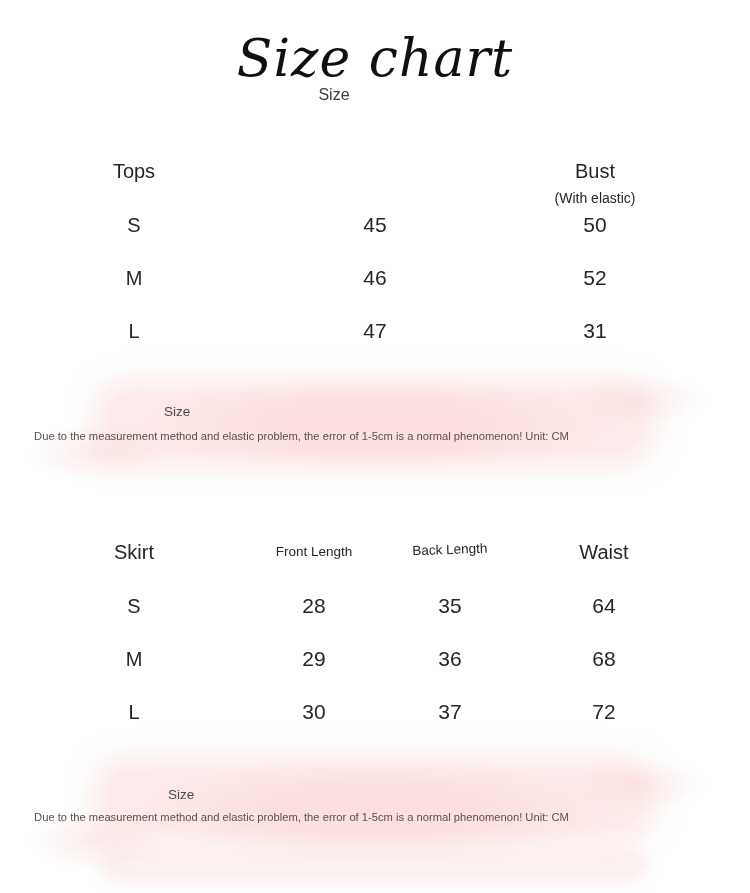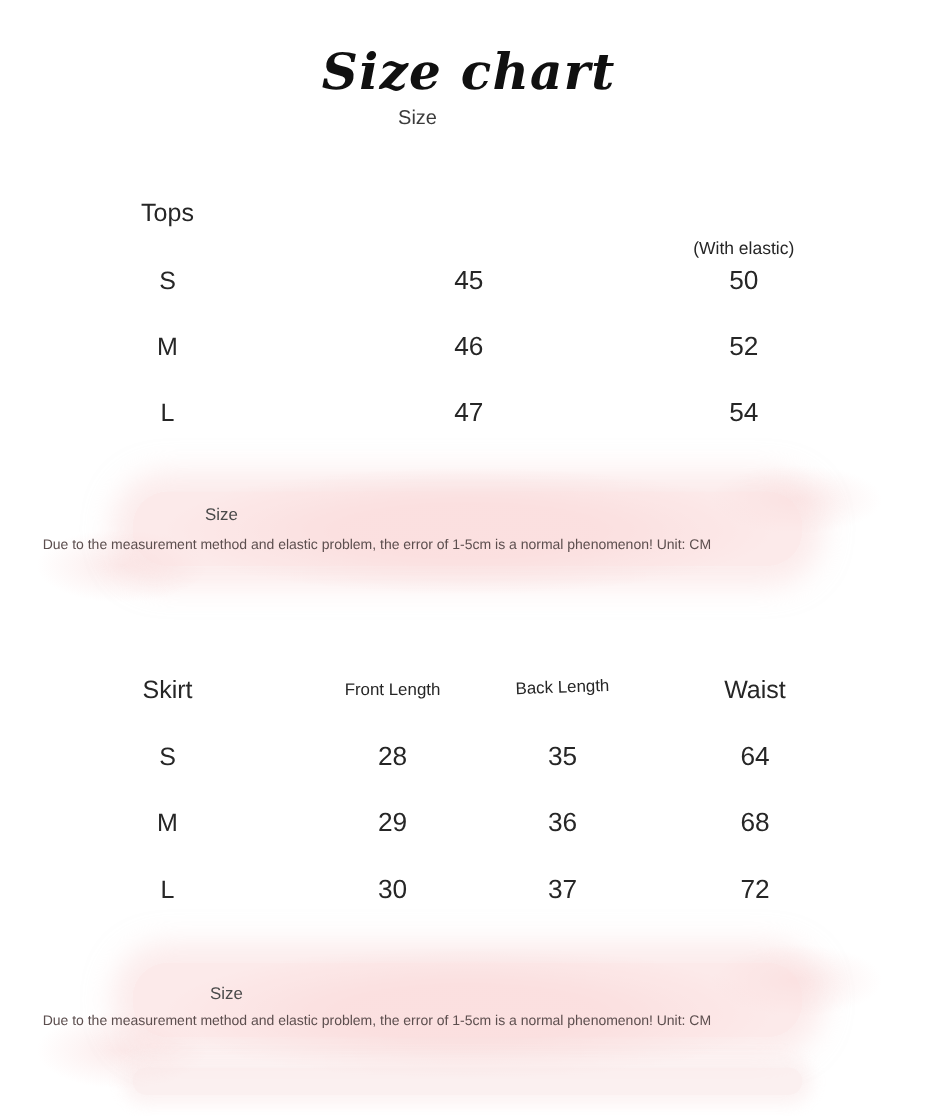--- a/index.html
+++ b/index.html
@@ -6,22 +6,22 @@
   .canvas{
     position:relative;width:750px;height:893px;margin:0 auto;
     background:#ffffff;overflow:hidden;
     font-family:"Liberation Sans",sans-serif;color:#2a2a2a;
   }
   .abs{position:absolute;}
 
   
   .page-title{
     left:0;top:36px;width:750px;text-align:center;
-    font-family:"DejaVu Serif",serif;font-style:italic;font-weight:700;
-    font-size:40px;line-height:44px;letter-spacing:1px;color:#101010;
+    font-family:"DejaVu Serif",serif;font-style:italic;font-weight:400;
+    font-size:52px;line-height:44px;letter-spacing:1px;color:#101010;
   }
   .page-subtitle{
     left:0;top:85px;width:668px;text-align:center;
     font-size:16px;line-height:20px;color:#3b3b3b;
   }
 
   
   .size-table{left:0;width:732px;height:192px;padding-left:23px;}
   .size-table .cell{
     position:absolute;height:28px;line-height:28px;text-align:center;
@@ -78,36 +78,37 @@
 </head>
 <body>
 
 <div class="canvas">
 
   <div class="abs page-title">Size chart</div>
   <div class="abs page-subtitle">Size</div>
 
   <div class="abs size-table" style="top:157px;">
     <div class="cell head-big t-label">Tops</div>
+    <div class="cell head-big t-c2">Bust</div>
     <div class="cell sub-note t-c2" style="top:27px;">(With elastic)</div>
 
     <div>
       <div class="cell sz t-label row-1">S</div>
       <div class="cell val t-c1 row-1">45</div>
       <div class="cell val t-c2 row-1">50</div>
     </div>
     <div>
       <div class="cell sz t-label row-2">M</div>
       <div class="cell val t-c1 row-2">46</div>
       <div class="cell val t-c2 row-2">52</div>
     </div>
     <div>
       <div class="cell sz t-label row-3">L</div>
       <div class="cell val t-c1 row-3">47</div>
-      <div class="cell val t-c2 row-3">54</div>
+      <div class="cell val t-c2 row-3">31</div>
     </div>
   </div>
 
   <div class="abs note" style="top:363px;height:140px;">
     <div class="halo"></div>
     <div class="band" style="top:30px;"></div>
     <div class="note-label" style="top:41px;">Size</div>
     <div class="note-text" style="top:65px;">Due to the measurement method and elastic problem, the error of 1-5cm is a normal phenomenon! Unit: CM</div>
   </div>
 

